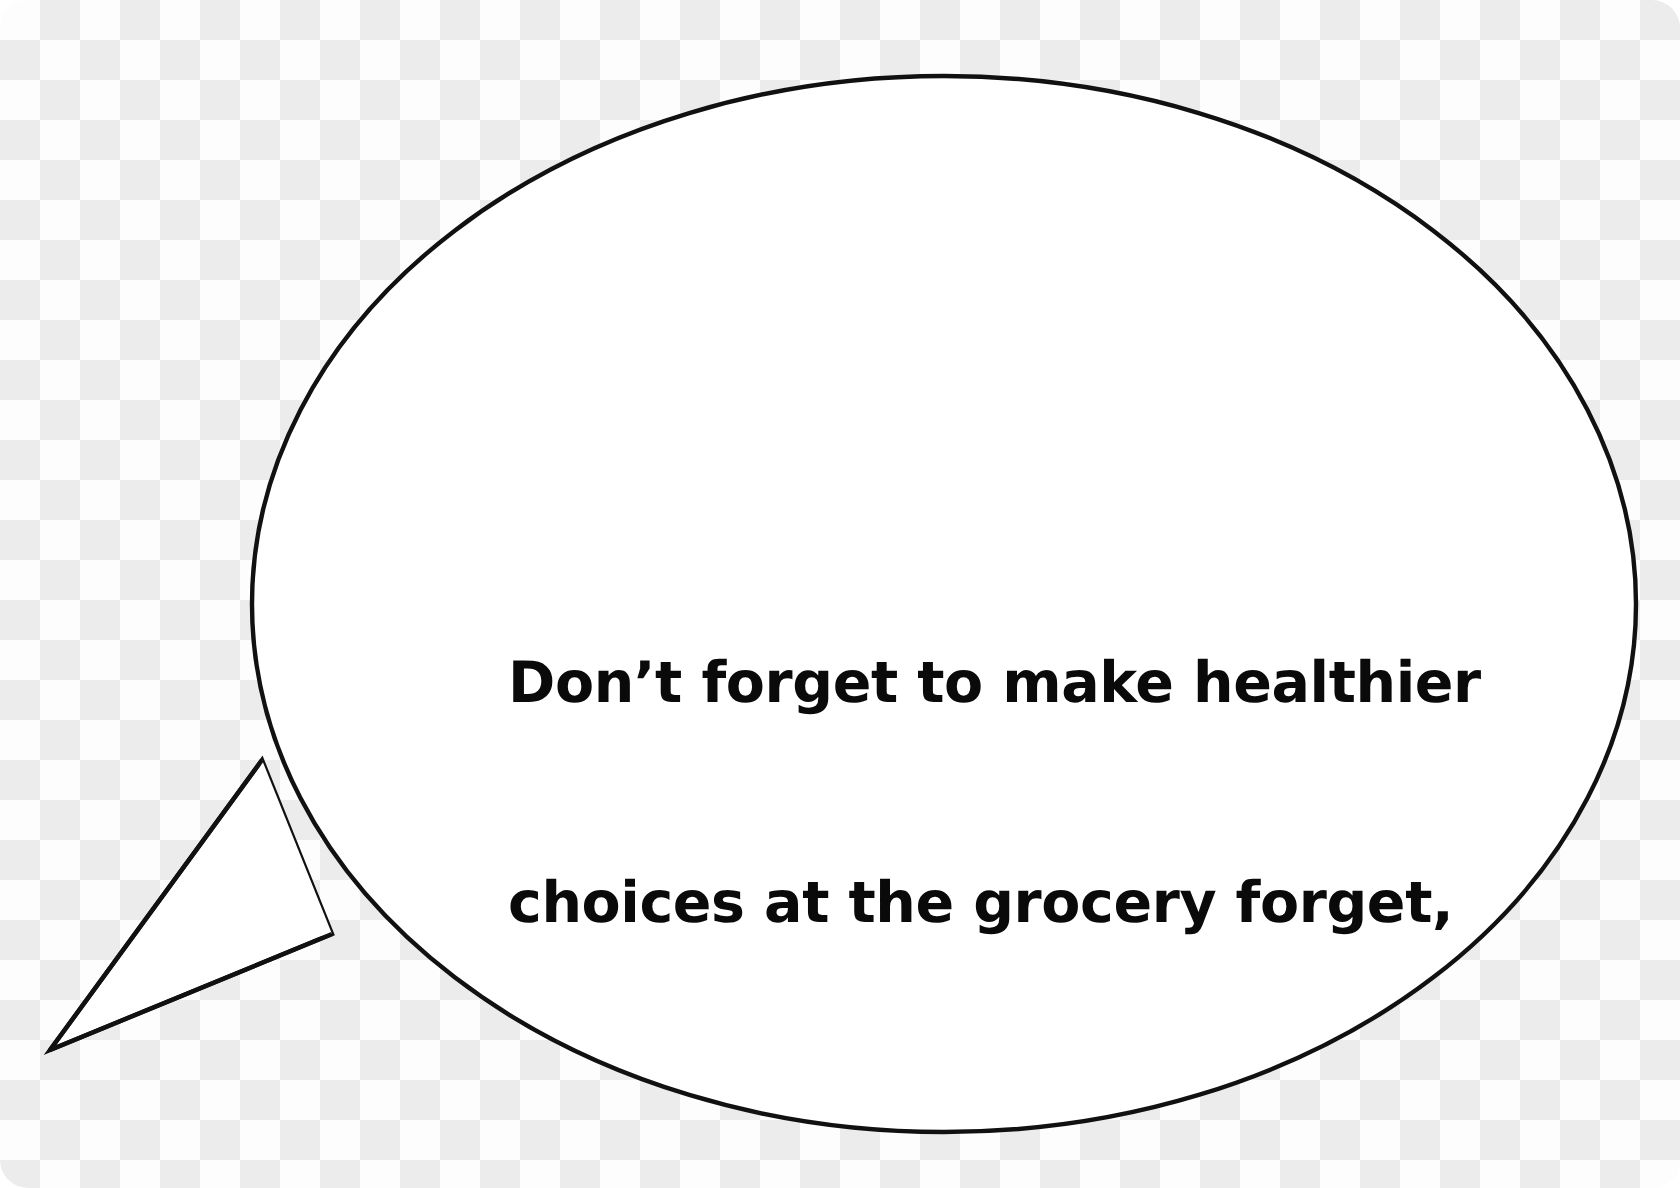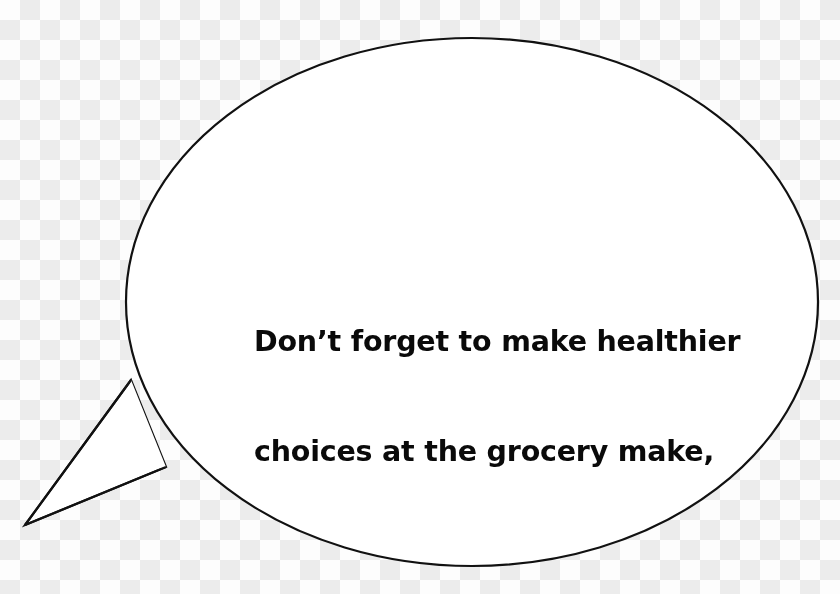--- a/index.html
+++ b/index.html
@@ -18,20 +18,21 @@
     position: relative;
     width: 840px;
     height: 594px;
     
     background-color: #fdfdfd;
     background-image:
       linear-gradient(45deg, #ececec 25%, transparent 25%, transparent 75%, #ececec 75%, #ececec),
       linear-gradient(45deg, #ececec 25%, transparent 25%, transparent 75%, #ececec 75%, #ececec);
     background-size: 40px 40px;
     background-position: 0 0, 20px 20px;
+    border-radius: 14px;
   }
 
   #bubble-svg {
     position: absolute;
     left: 0;
     top: 0;
     width: 840px;
     height: 594px;
     display: block;
   }
@@ -75,21 +76,21 @@
     <path d="M 131 380 L 166 467 L 150 470 L 126 400 Z" fill="#ffffff" stroke="none"></path>
 
     <path d="M 131 380 L 25 525" fill="none" stroke="#111111" stroke-width="2.2"></path>
     <path d="M 25 525 L 166 467" fill="none" stroke="#111111" stroke-width="2.2"></path>
   </svg>
 
   <div id="bubble-text">
 
     <p class="para">
       <span class="line">Don’t forget to make healthier</span>
-      <span class="line">choices at the grocery make,</span>
+      <span class="line">choices at the grocery forget,</span>
     </p>
 
     
 
     
 
     
 
     
 

